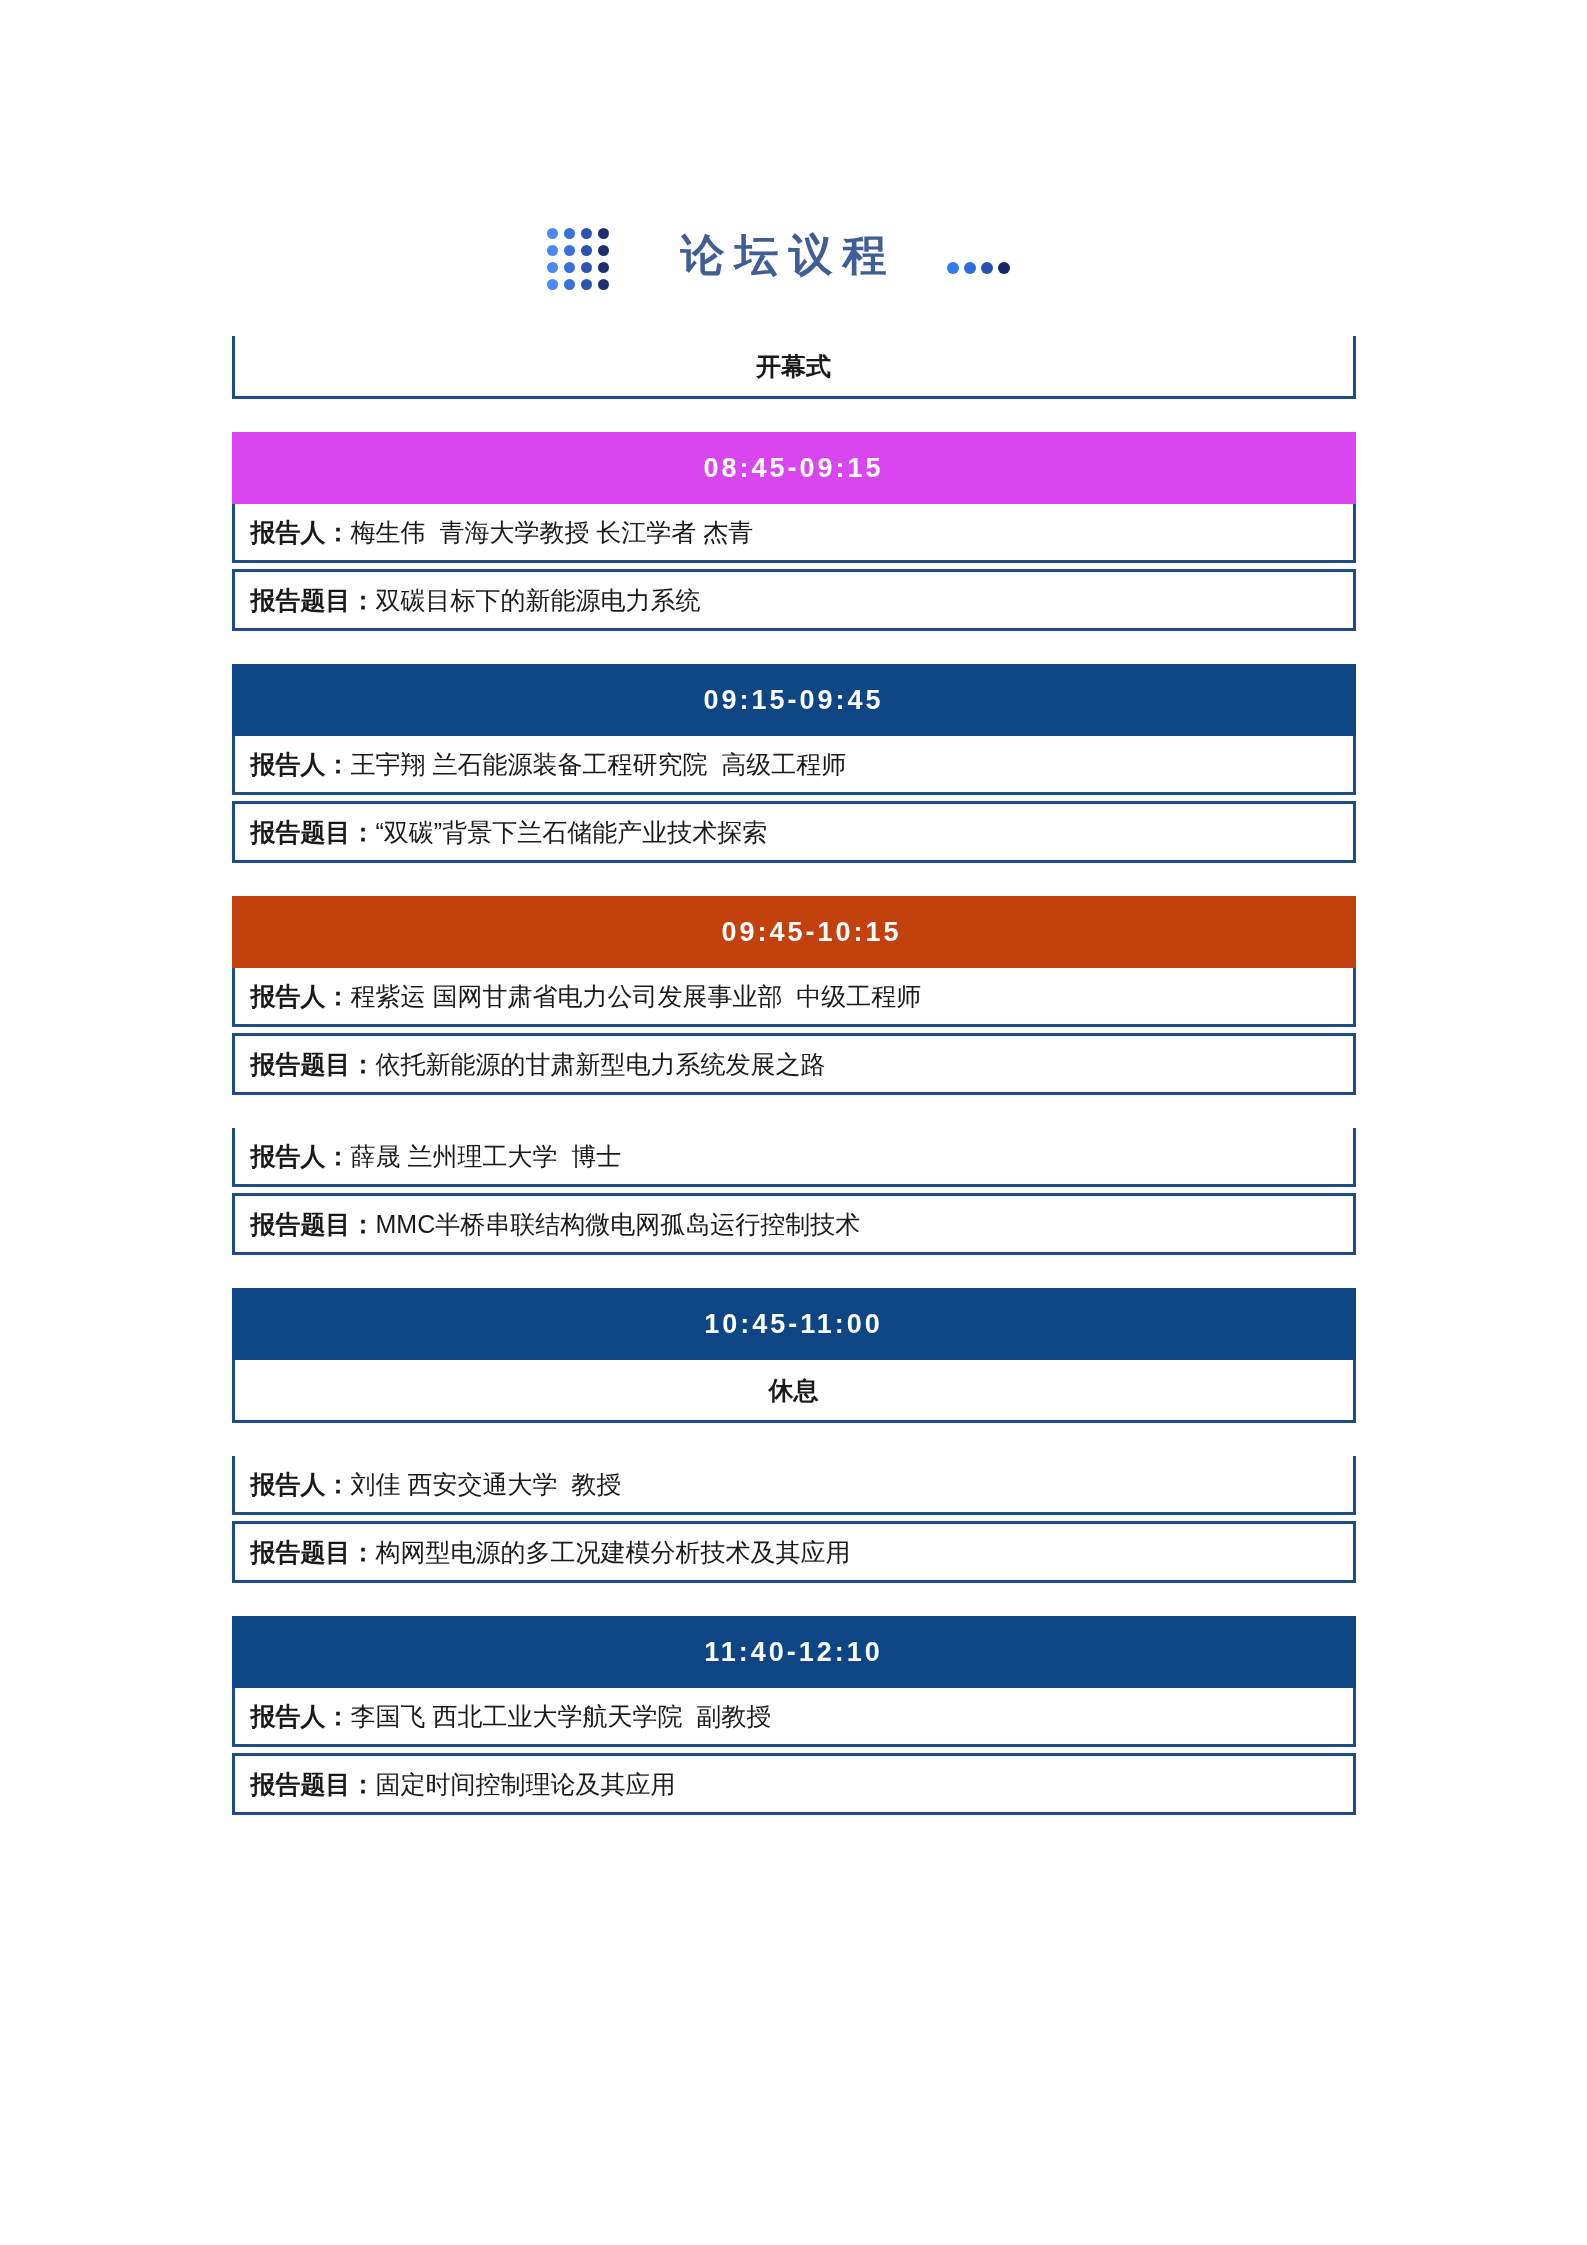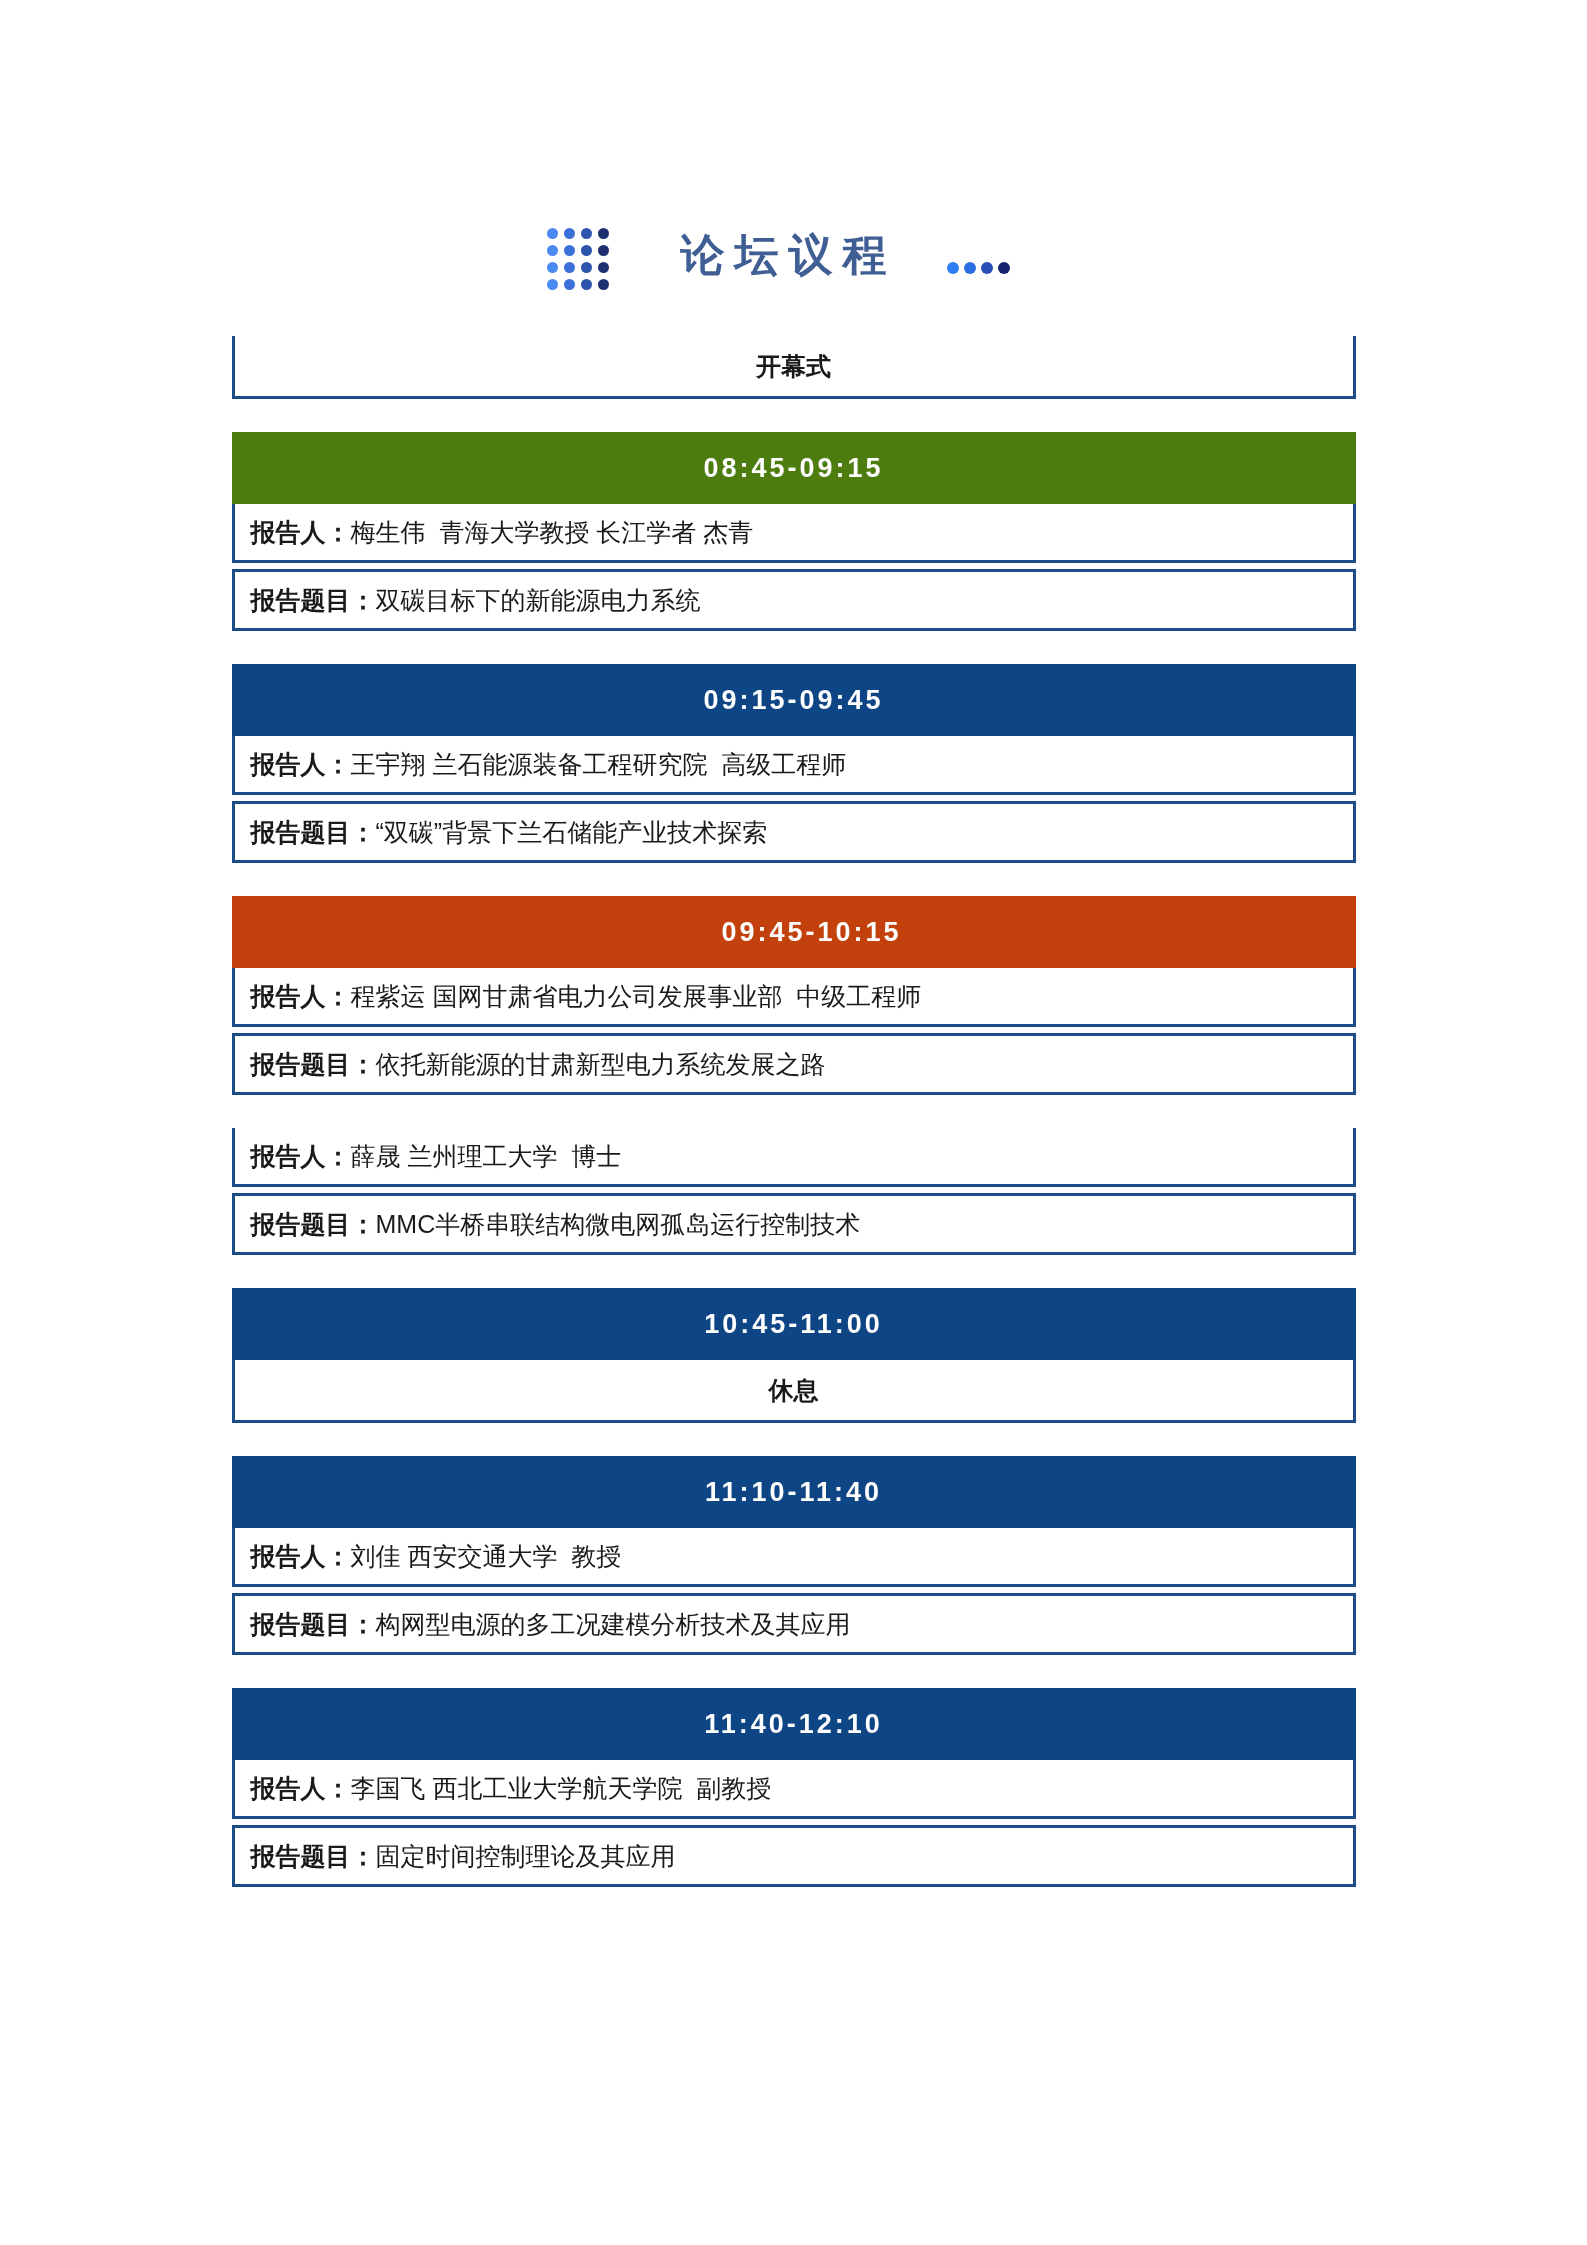--- a/index.html
+++ b/index.html
@@ -81,21 +81,21 @@
   </header>
 
 
   <main class="schedule">
 
     <section class="block">
       <div class="row first center" style="border-color: rgb(28, 77, 134);">开幕式</div>
     </section>
 
     <section class="block">
-      <div class="time-bar" style="background: #4d7c0f;">08:45-09:15</div>
+      <div class="time-bar" style="background: #d946ef;">08:45-09:15</div>
       <div class="row first" style="border-color: rgb(28, 77, 134);">
         <span class="lbl">报告人：</span>
         <span class="val">梅生伟  青海大学教授 长江学者 杰青</span>
       </div>
       <div class="row" style="border-color: rgb(28, 77, 134);">
         <span class="lbl">报告题目：</span>
         <span class="val">双碳目标下的新能源电力系统</span>
       </div>
     </section>
 
@@ -133,21 +133,20 @@
         <span class="val">MMC半桥串联结构微电网孤岛运行控制技术</span>
       </div>
     </section>
 
     <section class="block">
       <div class="time-bar" style="background: rgb(14, 69, 132);">10:45-11:00</div>
       <div class="row first center" style="border-color: rgb(28, 77, 134);">休息</div>
     </section>
 
     <section class="block">
-      <div class="time-bar" style="background: rgb(14, 69, 132);">11:10-11:40</div>
       <div class="row first" style="border-color: rgb(28, 77, 134);">
         <span class="lbl">报告人：</span>
         <span class="val">刘佳 西安交通大学  教授</span>
       </div>
       <div class="row" style="border-color: rgb(28, 77, 134);">
         <span class="lbl">报告题目：</span>
         <span class="val">构网型电源的多工况建模分析技术及其应用</span>
       </div>
     </section>
 

